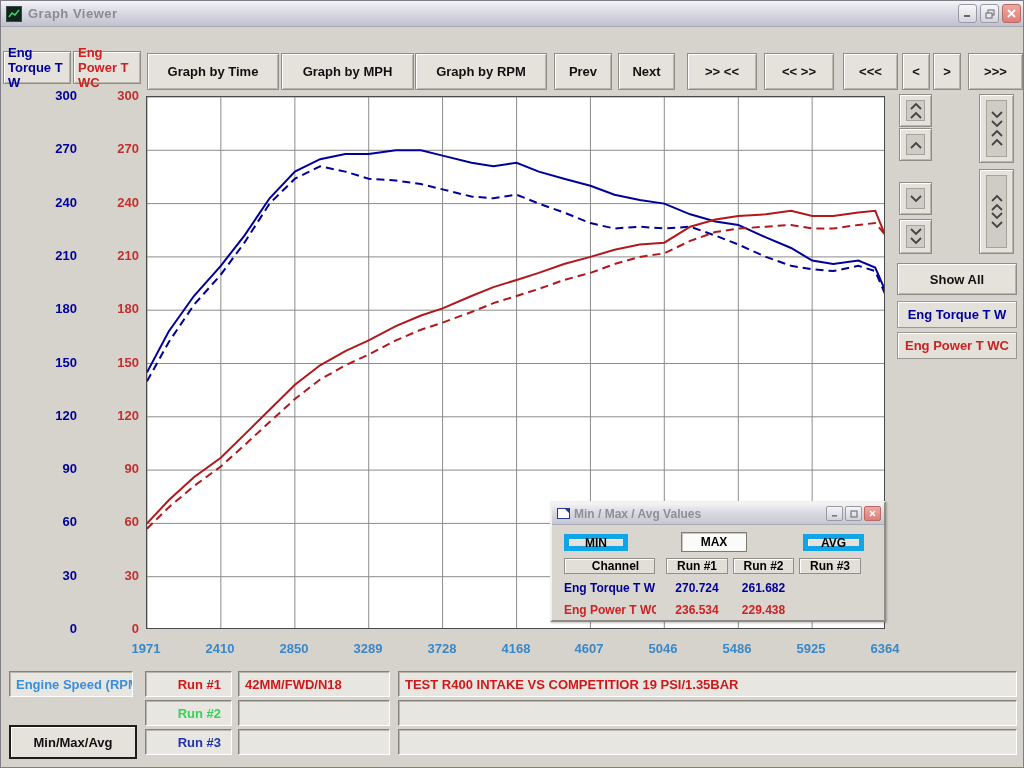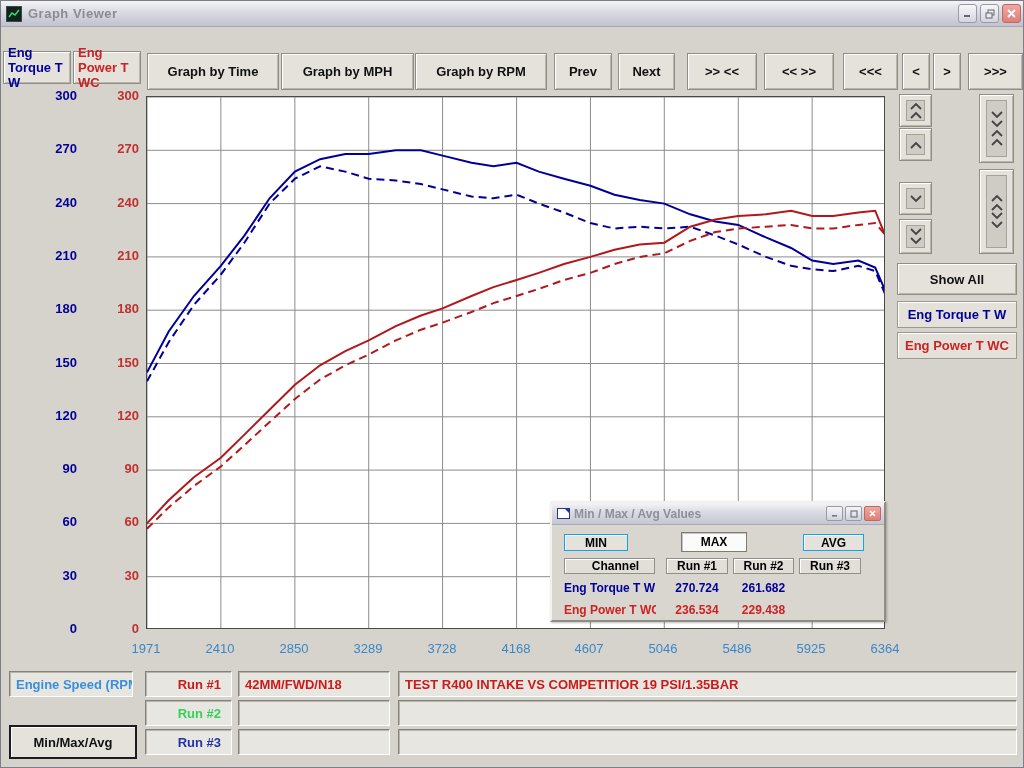--- a/index.html
+++ b/index.html
@@ -27,21 +27,21 @@
        display:flex;align-items:center;justify-content:center;
        font-size:13px;font-weight:bold;color:#111;}
   .sunken{position:absolute;background:#e8e6e0;border:1px solid #fff;
        border-top-color:#84827a;border-left-color:#84827a;
        box-shadow:inset 1px 1px 0 #b8b5ad;
        display:flex;align-items:center;font-size:13px;font-weight:bold;
        white-space:nowrap;overflow:hidden;}
   
   .plot-svg{position:absolute;left:145px;top:95px;background:#fff;border:1px solid #4a4a4a;}
   .ylab{position:absolute;width:42px;text-align:right;font-size:13px;font-weight:bold;}
-  .xlab{position:absolute;width:64px;text-align:center;font-size:13px;font-weight:normal;}
+  .xlab{position:absolute;width:64px;text-align:center;font-size:13px;font-weight:bold;}
   
   .chev-inner{background:#cfccc5;border:1px solid #a5a29a;display:flex;flex-direction:column;
      align-items:center;justify-content:center;gap:1px;}
   .legend-box{position:absolute;left:896px;width:120px;height:27px;background:#e3e1da;
      border:1px solid #9a988f;box-shadow:inset 1px 1px 0 #fff;
      display:flex;align-items:center;justify-content:center;font-size:13px;font-weight:bold;}
   
   .dialog{position:absolute;left:549px;top:500px;width:336px;height:121px;background:#d9d6cf;
      border:2px solid #f2f1ee;border-right-color:#8f8d85;border-bottom-color:#8f8d85;
      box-shadow:1px 1px 2px rgba(0,0,0,.25);}
@@ -51,21 +51,21 @@
   .dialog-title{font-size:12px;font-weight:bold;color:#8f8f97;margin-left:4px;}
   .doc-icon{width:13px;height:11px;margin-left:5px;border:1px solid #223a8a;background:#fff;
      position:relative;}
   .doc-icon:before{content:"";position:absolute;right:-1px;top:-1px;border:3px solid #223a8a;
      border-left-color:transparent;border-bottom-color:transparent;}
   .dlg-controls{position:absolute;right:3px;top:3px;display:flex;gap:2px;}
   .dlg-btn{width:17px;height:15px;border:1px solid #9a9aa6;border-radius:2px;
      background:linear-gradient(#f6f6f8,#d2d2dc);font-size:9px;color:#777;font-weight:bold;
      display:flex;align-items:center;justify-content:center;}
   .dlg-btn.close{background:linear-gradient(#f0a8a2,#dd7f78);color:#fff;border-color:#b86a64;}
-  .mm-btn{position:absolute;height:17px;background:#e5e2db;border:1px solid #0ea5e9;
+  .mm-btn{position:absolute;height:17px;background:#e5e2db;border:5px solid #0ea5e9;
      box-shadow:inset 1px 1px 0 #fff;display:flex;align-items:center;justify-content:center;
      font-size:12px;font-weight:bold;}
   .mm-btn.active{background:#fbfbf9;height:20px;border:1px solid #7d7b73;
      box-shadow:inset 1px 1px 0 #c9c6bf;}
   .mm-head{position:absolute;height:16px;background:#e2dfd8;border:1px solid #918f87;
      box-shadow:inset 1px 1px 0 #fff;display:flex;align-items:center;justify-content:center;
      font-size:12px;font-weight:bold;}
   .mm-cell{position:absolute;font-size:12px;font-weight:bold;}
   
   .runlab{justify-content:flex-end;padding-right:10px;}

